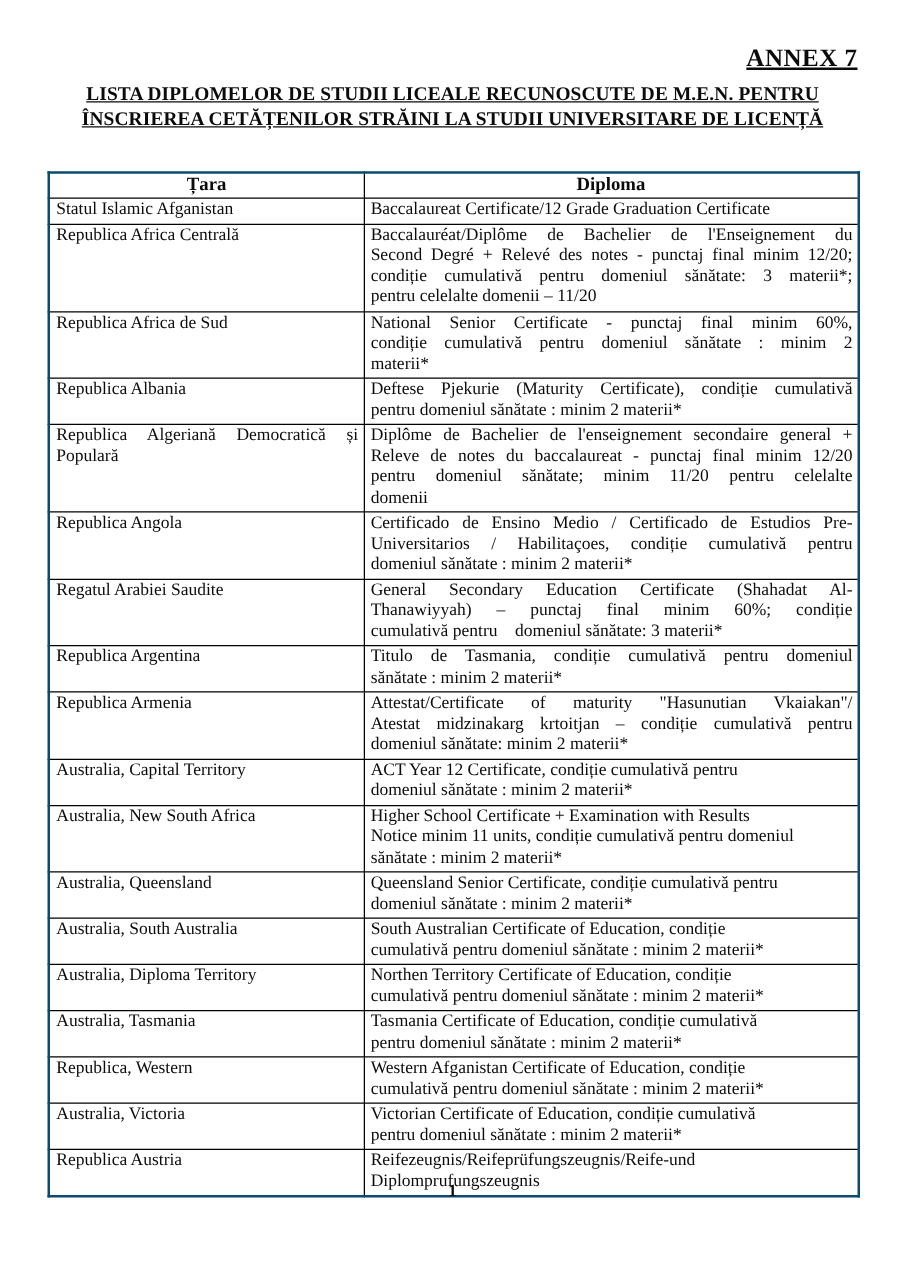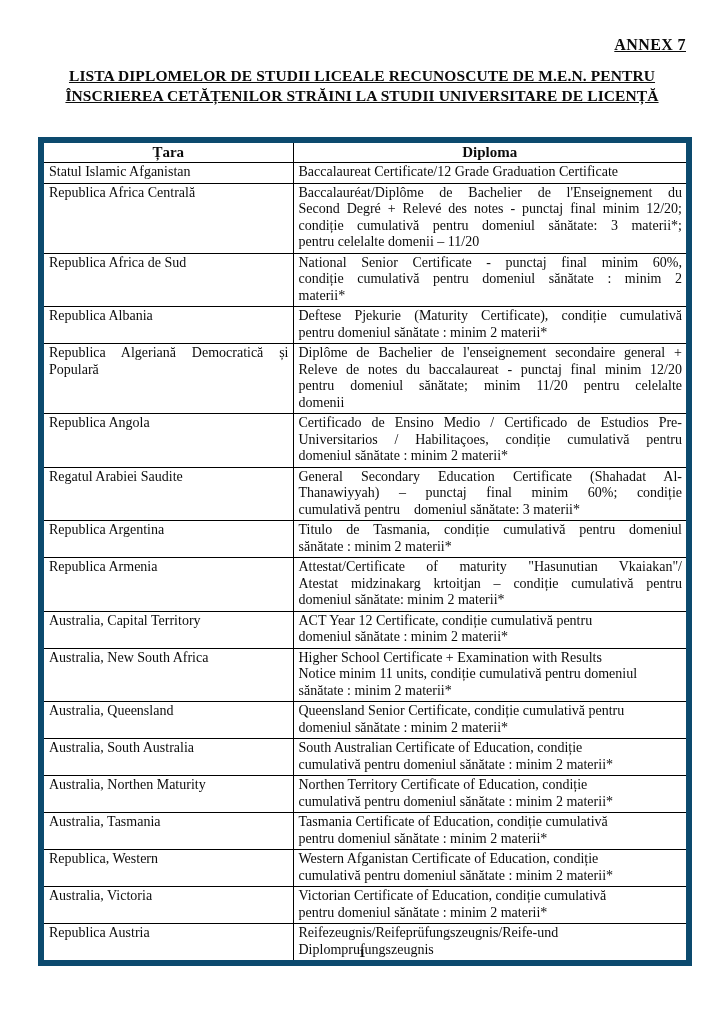--- a/index.html
+++ b/index.html
@@ -7,36 +7,36 @@
   body {
     width: 724px; height: 1024px;
     background: #ffffff;
     position: relative;
     font-family: "Liberation Serif", "DejaVu Serif", serif;
     color: #0b0b0b;
     overflow: hidden;
   }
   .annex {
     position: absolute; top: 36px; right: 38px;
-    font-weight: bold; font-size: 16px;
+    font-weight: bold; font-size: 20px;
     text-decoration: underline;
     letter-spacing: 0.4px;
   }
   .doc-title {
     position: absolute; top: 66px; left: 30px; width: 664px;
     text-align: center; font-weight: bold;
     font-size: 15.5px; line-height: 20px;
     letter-spacing: 0.1px;
   }
   .doc-title .tline { text-decoration: underline; }
   table.diplomas {
     position: absolute; top: 137px; left: 38px;
     width: 648px;
     border-collapse: collapse;
-    border: 6px solid #0c4a6e;
+    border: 2px solid #0c4a6e;
     table-layout: fixed;
   }
   table.diplomas th, table.diplomas td {
     border: 1px solid #000;
   }
   table.diplomas th {
     font-size: 15px; font-weight: bold;
     text-align: center; padding: 1px 2px;
     line-height: 17px;
   }
@@ -196,21 +196,21 @@
         <td>
           <div class="line">Australia, South Australia</div>
         </td>
         <td>
           <div class="line">South Australian Certificate of Education, condiție</div>
           <div class="line">cumulativă pentru domeniul sănătate : minim 2 materii*</div>
         </td>
       </tr>
       <tr>
         <td>
-          <div class="line">Australia, Northen Maturity</div>
+          <div class="line">Australia, Diploma Territory</div>
         </td>
         <td>
           <div class="line">Northen Territory Certificate of Education, condiție</div>
           <div class="line">cumulativă pentru domeniul sănătate : minim 2 materii*</div>
         </td>
       </tr>
       <tr>
         <td>
           <div class="line">Australia, Tasmania</div>
         </td>

